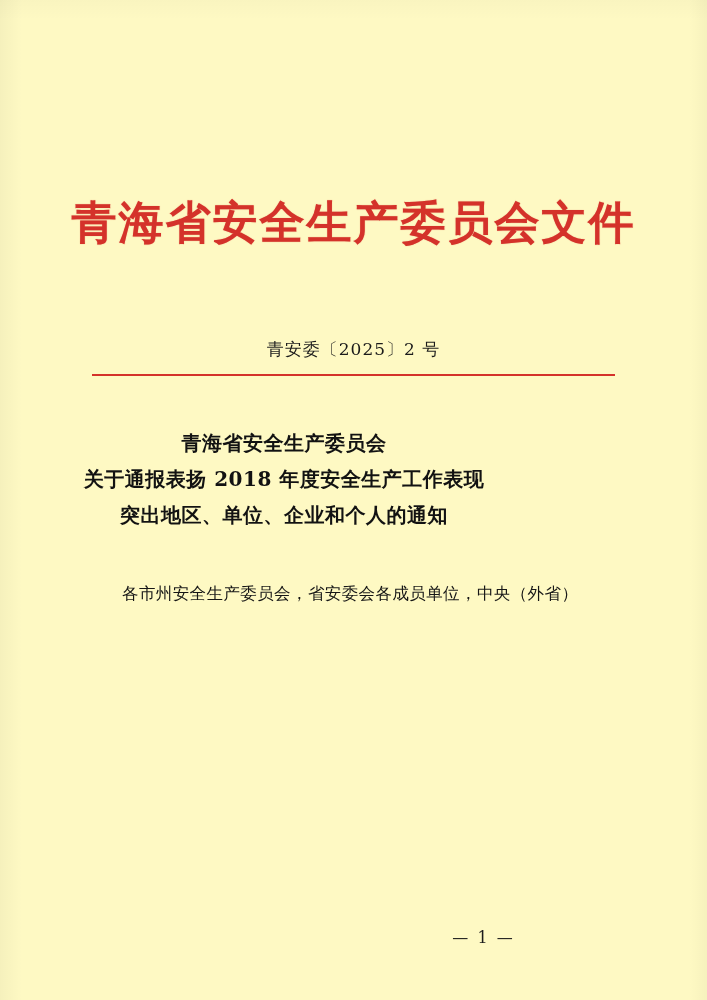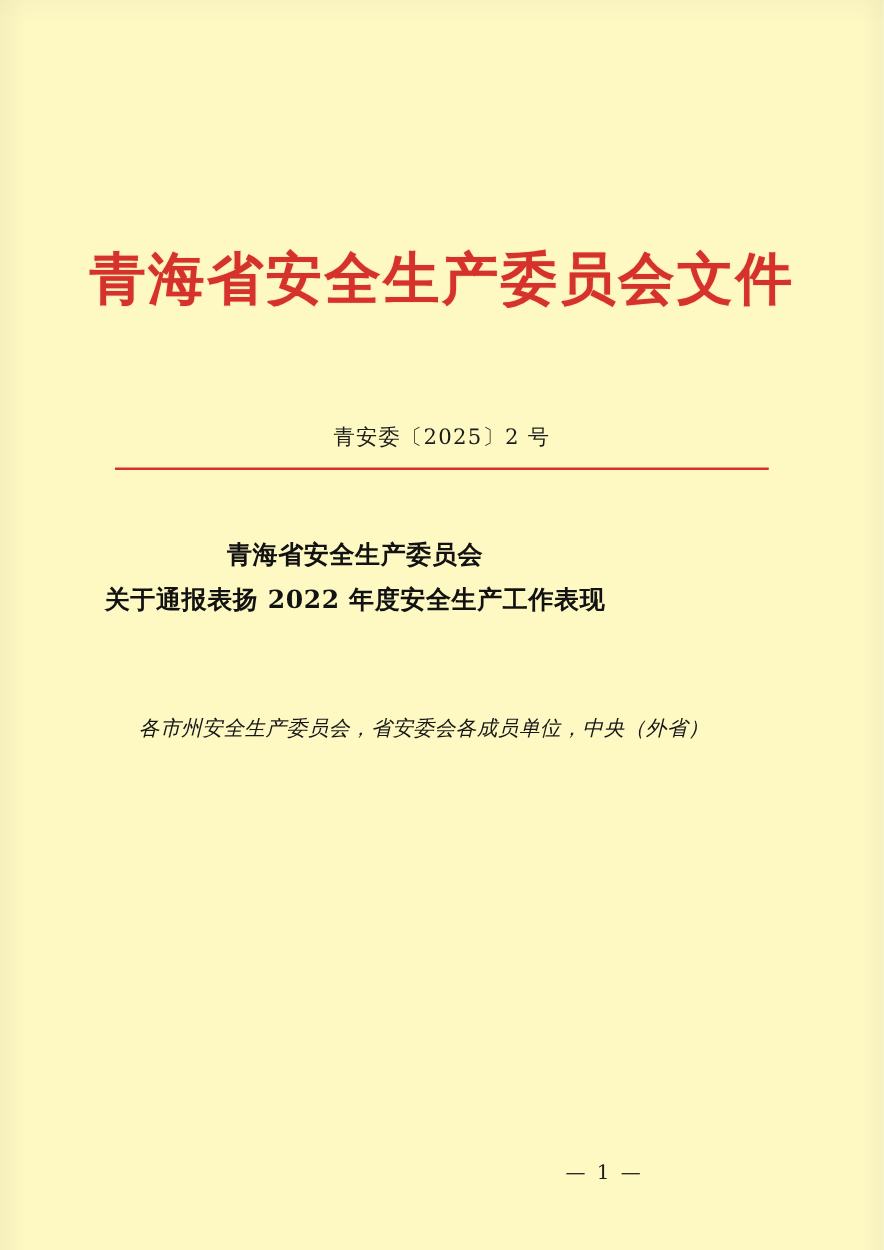--- a/index.html
+++ b/index.html
@@ -94,22 +94,21 @@
     width: 490px;
     font-family: "DejaVu Serif", serif;
     font-size: 16.5px;
     color: #161616;
     line-height: 32px;
     text-align: justify;
     text-justify: inter-ideograph;
     letter-spacing: 0.4px;
   }
   .body-text p {
-    margin: 1px;
-    font-style: italic;
+    margin: 12px;
   }
   .body-text p.indent {
     text-indent: 2em;
   }
 
   .page-number {
     position: absolute;
     top: 928px;
     left: 0;
     width: 707px;
@@ -131,21 +130,22 @@
 <div class="page">
 
   <div class="doc-title">青海省安全生产委员会文件</div>
 
   <div class="doc-number">青安委〔2025〕2 号</div>
 
   <div class="red-rule"></div>
 
   <div class="heading">
     <div>青海省安全生产委员会</div>
-    <div>关于通报表扬 2022 年度安全生产工作表现</div>
+    <div>关于通报表扬 2018 年度安全生产工作表现</div>
+    <div>突出地区、单位、企业和个人的通知</div>
   </div>
 
   <div class="body-text">
     <p>各市州安全生产委员会，省安委会各成员单位，中央（外省）</p>
   </div>
 
   <div class="page-number">
     <span class="inner">— 1 —</span>
   </div>
 

